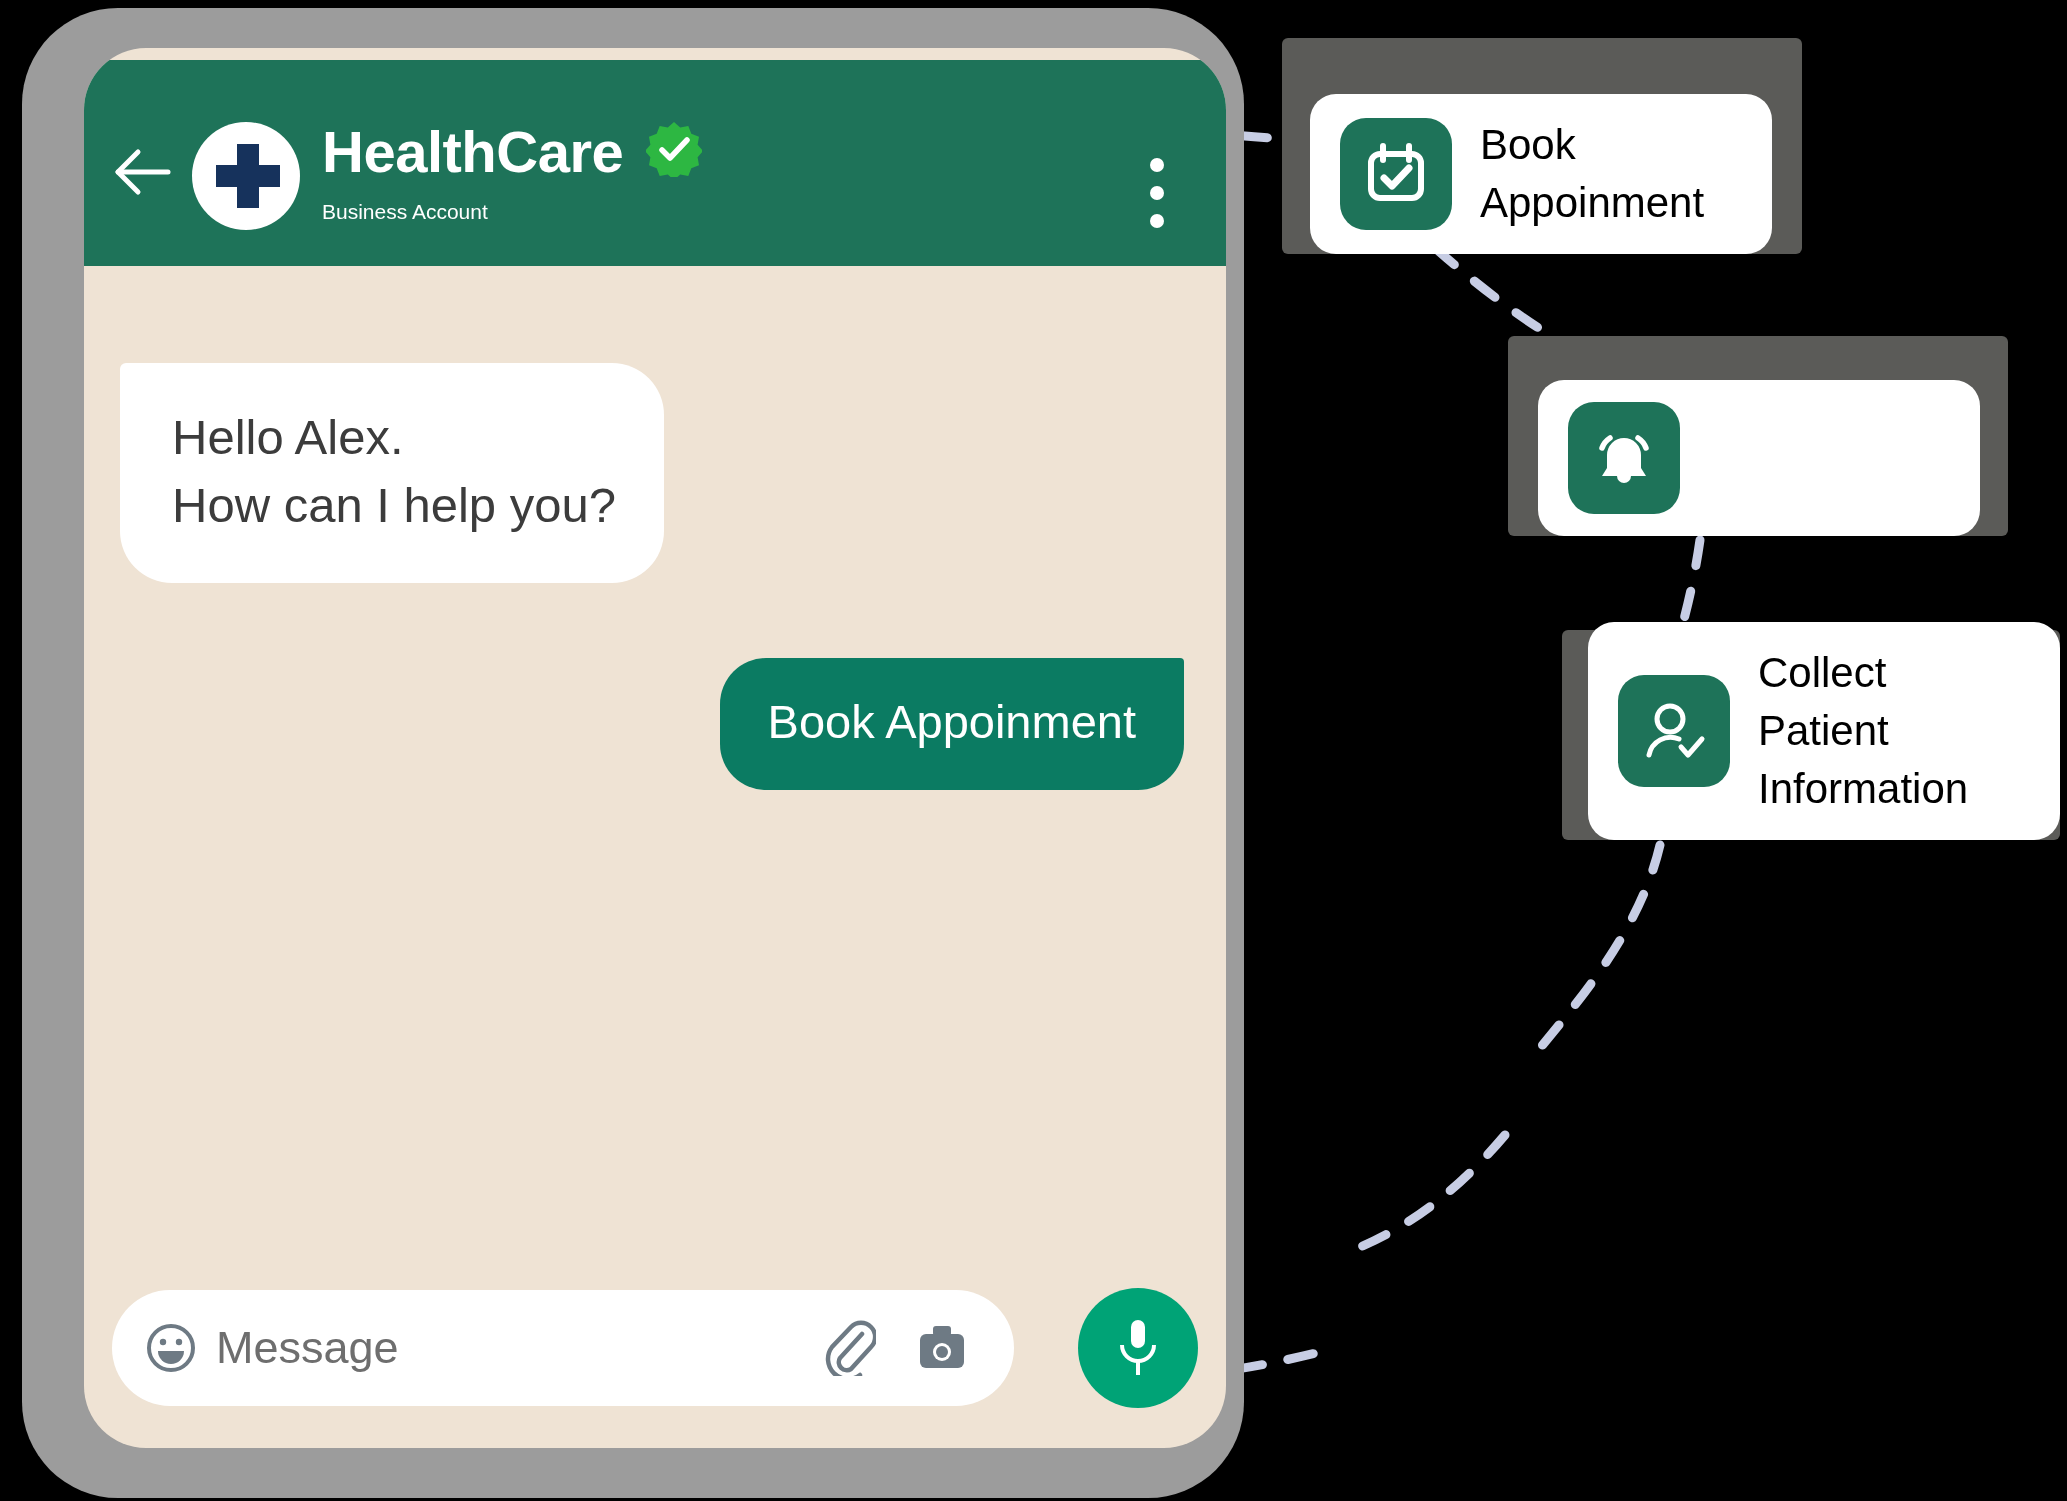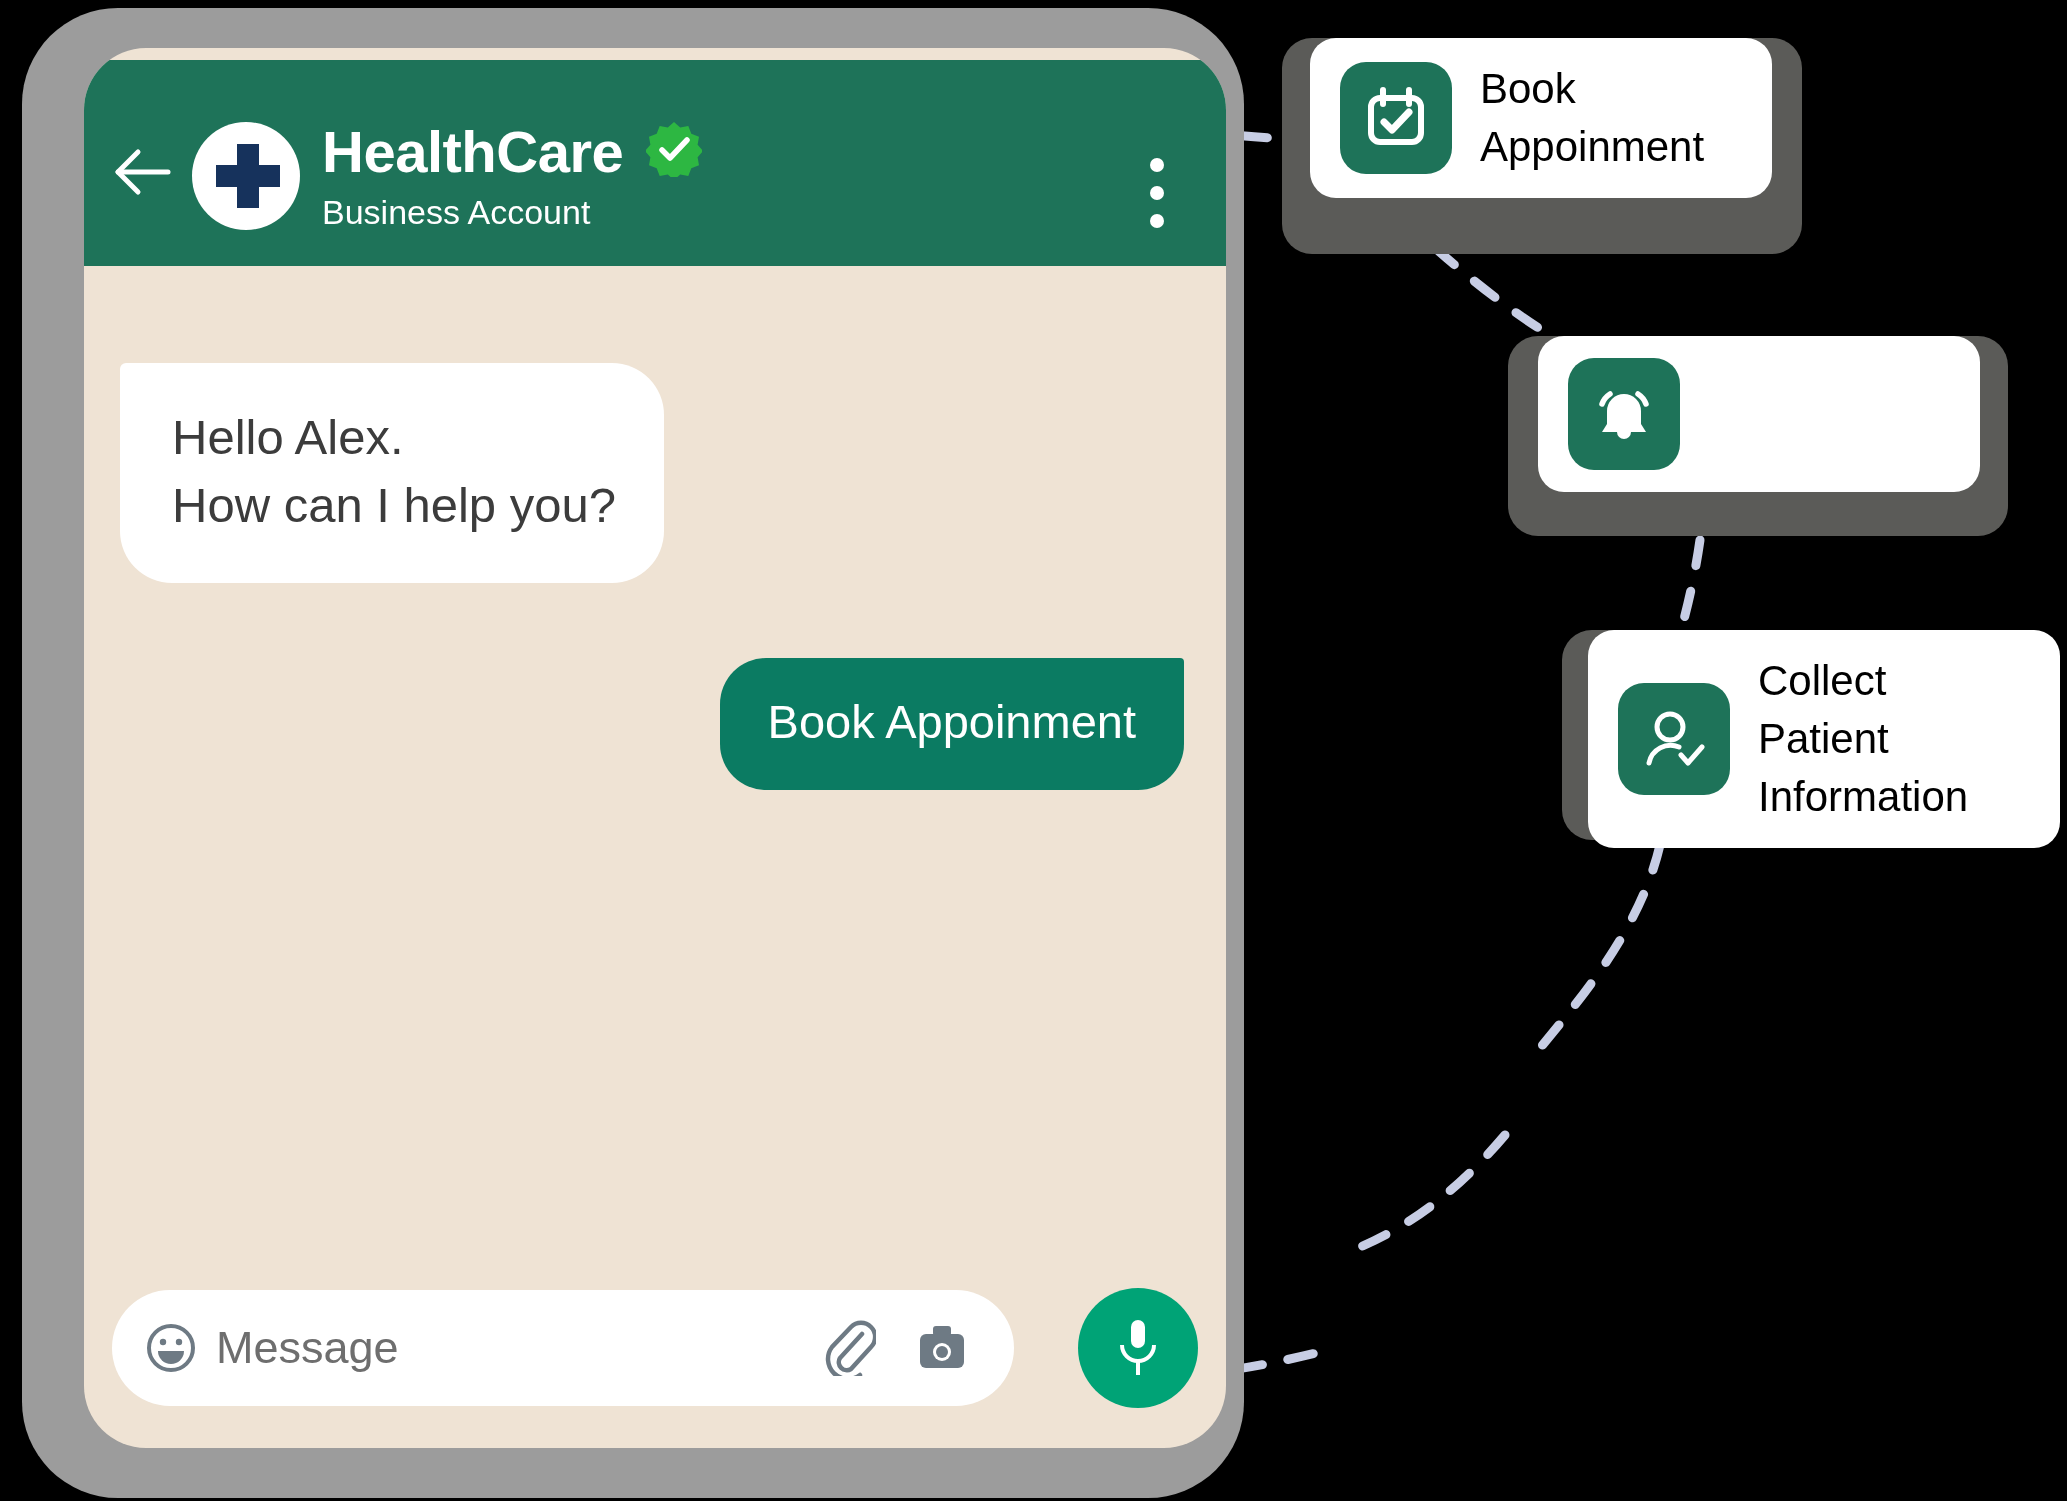--- a/index.html
+++ b/index.html
@@ -58,21 +58,21 @@
     font-size: 58px; font-weight: bold; color: #FFFFFF;
     letter-spacing: -0.5px; line-height: 68px;
     display: inline-block; vertical-align: middle;
   }
   #verified-badge {
     display: inline-block; vertical-align: middle;
     margin-left: 18px; margin-bottom: 6px;
     width: 56px; height: 56px;
   }
   #account-subtitle {
-    font-size: 34px; color: #FFFFFF; line-height: 40px;
+    font-size: 21px; color: #FFFFFF; line-height: 40px;
     margin-top: 6px; font-weight: normal;
   }
   #menu-dots {
     position: absolute; right: 62px; top: 98px;
     width: 14px;
   }
   #menu-dots i {
     display: block; width: 14px; height: 14px;
     border-radius: 50%; background: #FFFFFF; margin-bottom: 14px;
   }
@@ -126,22 +126,22 @@
     width: 120px; height: 120px; border-radius: 50%;
     background: #00A376;
     display: flex; align-items: center; justify-content: center;
   }
   #mic-icon { width: 46px; height: 62px; }
 
   
   .feature-card {
     position: absolute;
     background: #5B5B58;
-    border-radius: 30px;
-    display: flex; align-items: flex-start;
+    border-radius: 6px;
+    display: flex; align-items: flex-end;
   }
   .card-inner {
     background: #FFFFFF;
     border-radius: 26px;
     display: flex; align-items: center;
     padding: 22px 30px;
   }
   .card-icon-box {
     width: 112px; height: 112px; flex: none;
     background: #1E7359;

